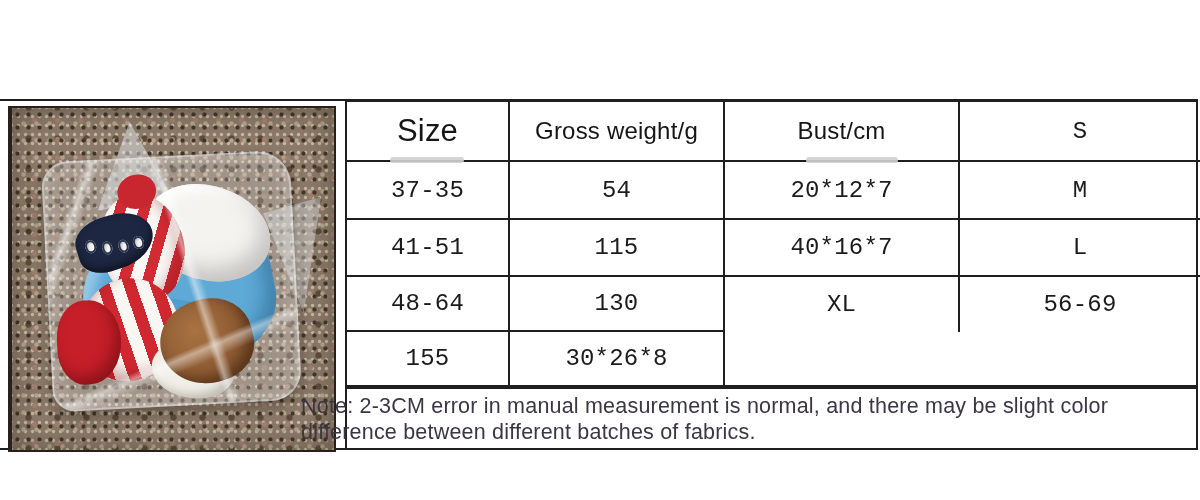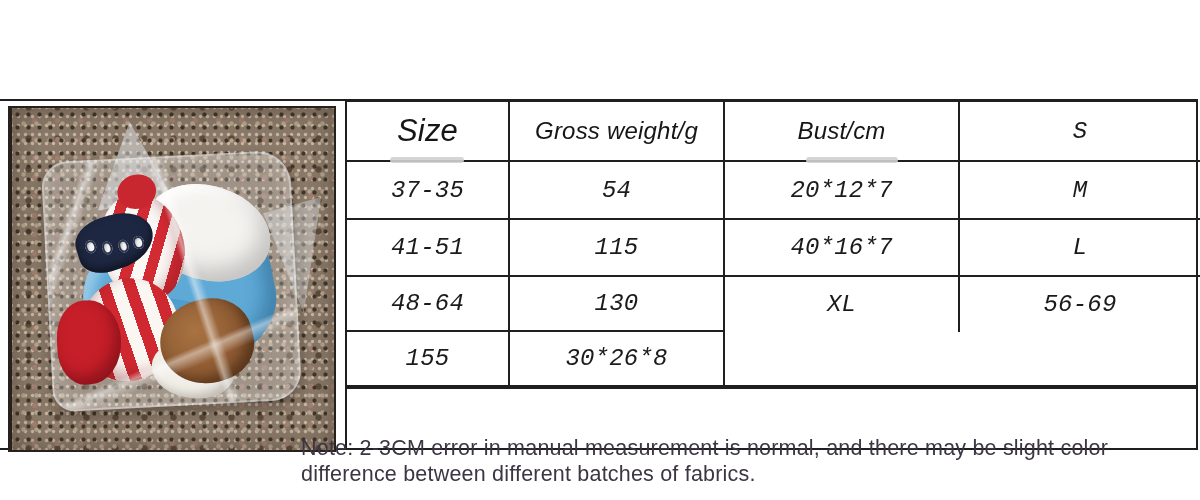--- a/index.html
+++ b/index.html
@@ -120,41 +120,41 @@
     position:absolute;left:345px;top:100px;width:853px;height:287px;
     display:grid;
     grid-template-columns:163px 215px 235px 240px;
     grid-template-rows:60px 58px 57px 55px 53px;
     border:2px solid #1f1f1f;box-sizing:border-box;
     background:#ffffff;
   }
   .size-table .cell{
     border-right:2px solid #1f1f1f;border-bottom:2px solid #1f1f1f;
     display:flex;align-items:center;justify-content:center;
-    font-size:24px;letter-spacing:.2px;box-sizing:border-box;font-style:italic;
+    font-size:24px;letter-spacing:.2px;box-sizing:border-box;
   }
   .size-table .cell:nth-child(4n){border-right:none;}
   .size-table .cell.last-row{border-bottom:none;}
   .size-table .hdr{font-family:"Liberation Sans",sans-serif;color:#161616;}
   .size-table .hdr-size{font-size:31px;}
   .size-table .datum{font-family:"Liberation Mono",monospace;font-size:24px;color:#1b1b1b;}
 
   .smudge{position:absolute;height:6px;background:rgba(208,208,208,.9);border-radius:3px;}
   .smudge-1{left:390px;top:157px;width:74px;}
   .smudge-2{left:806px;top:157px;width:92px;}
 
   
   .note-box{
     position:absolute;left:345px;top:387px;width:853px;height:63px;
     border:2px solid #1f1f1f;box-sizing:border-box;background:transparent;
   }
   .note-text{
     position:absolute;left:-46px;top:4px;width:893px;
     font-family:"Liberation Sans",sans-serif;
-    font-size:21.5px;line-height:26px;color:#3c3543;letter-spacing:.2px;margin-top:42px;
+    font-size:21.5px;line-height:26px;color:#3c3543;letter-spacing:.2px;
   }
 </style>
 </head>
 <body>
 
 <div class="canvas">
 
   <div class="rule rule-top"></div>
   <div class="rule rule-bottom"></div>
 

